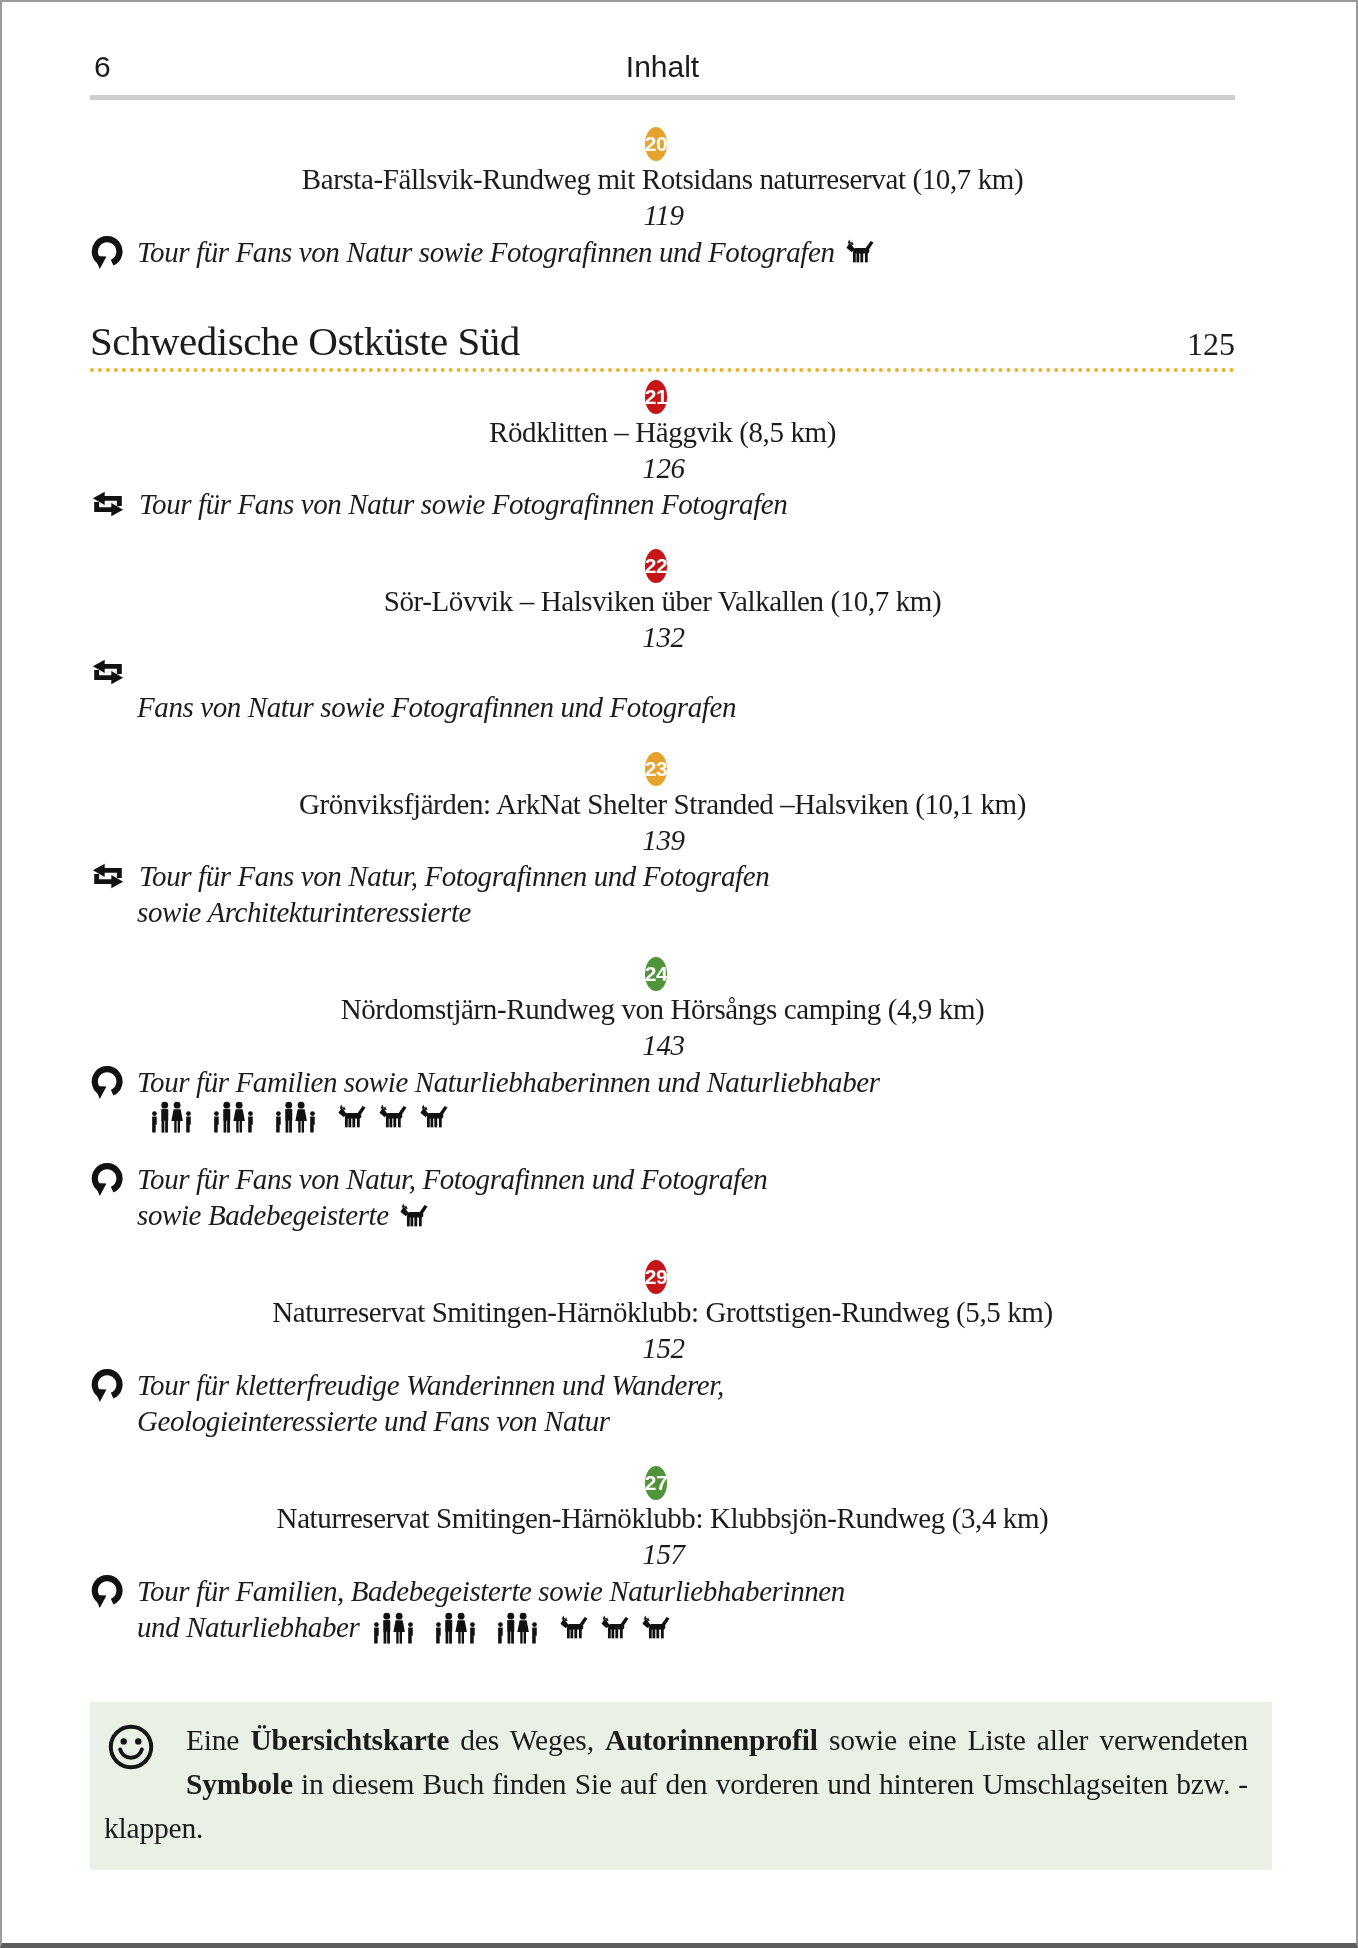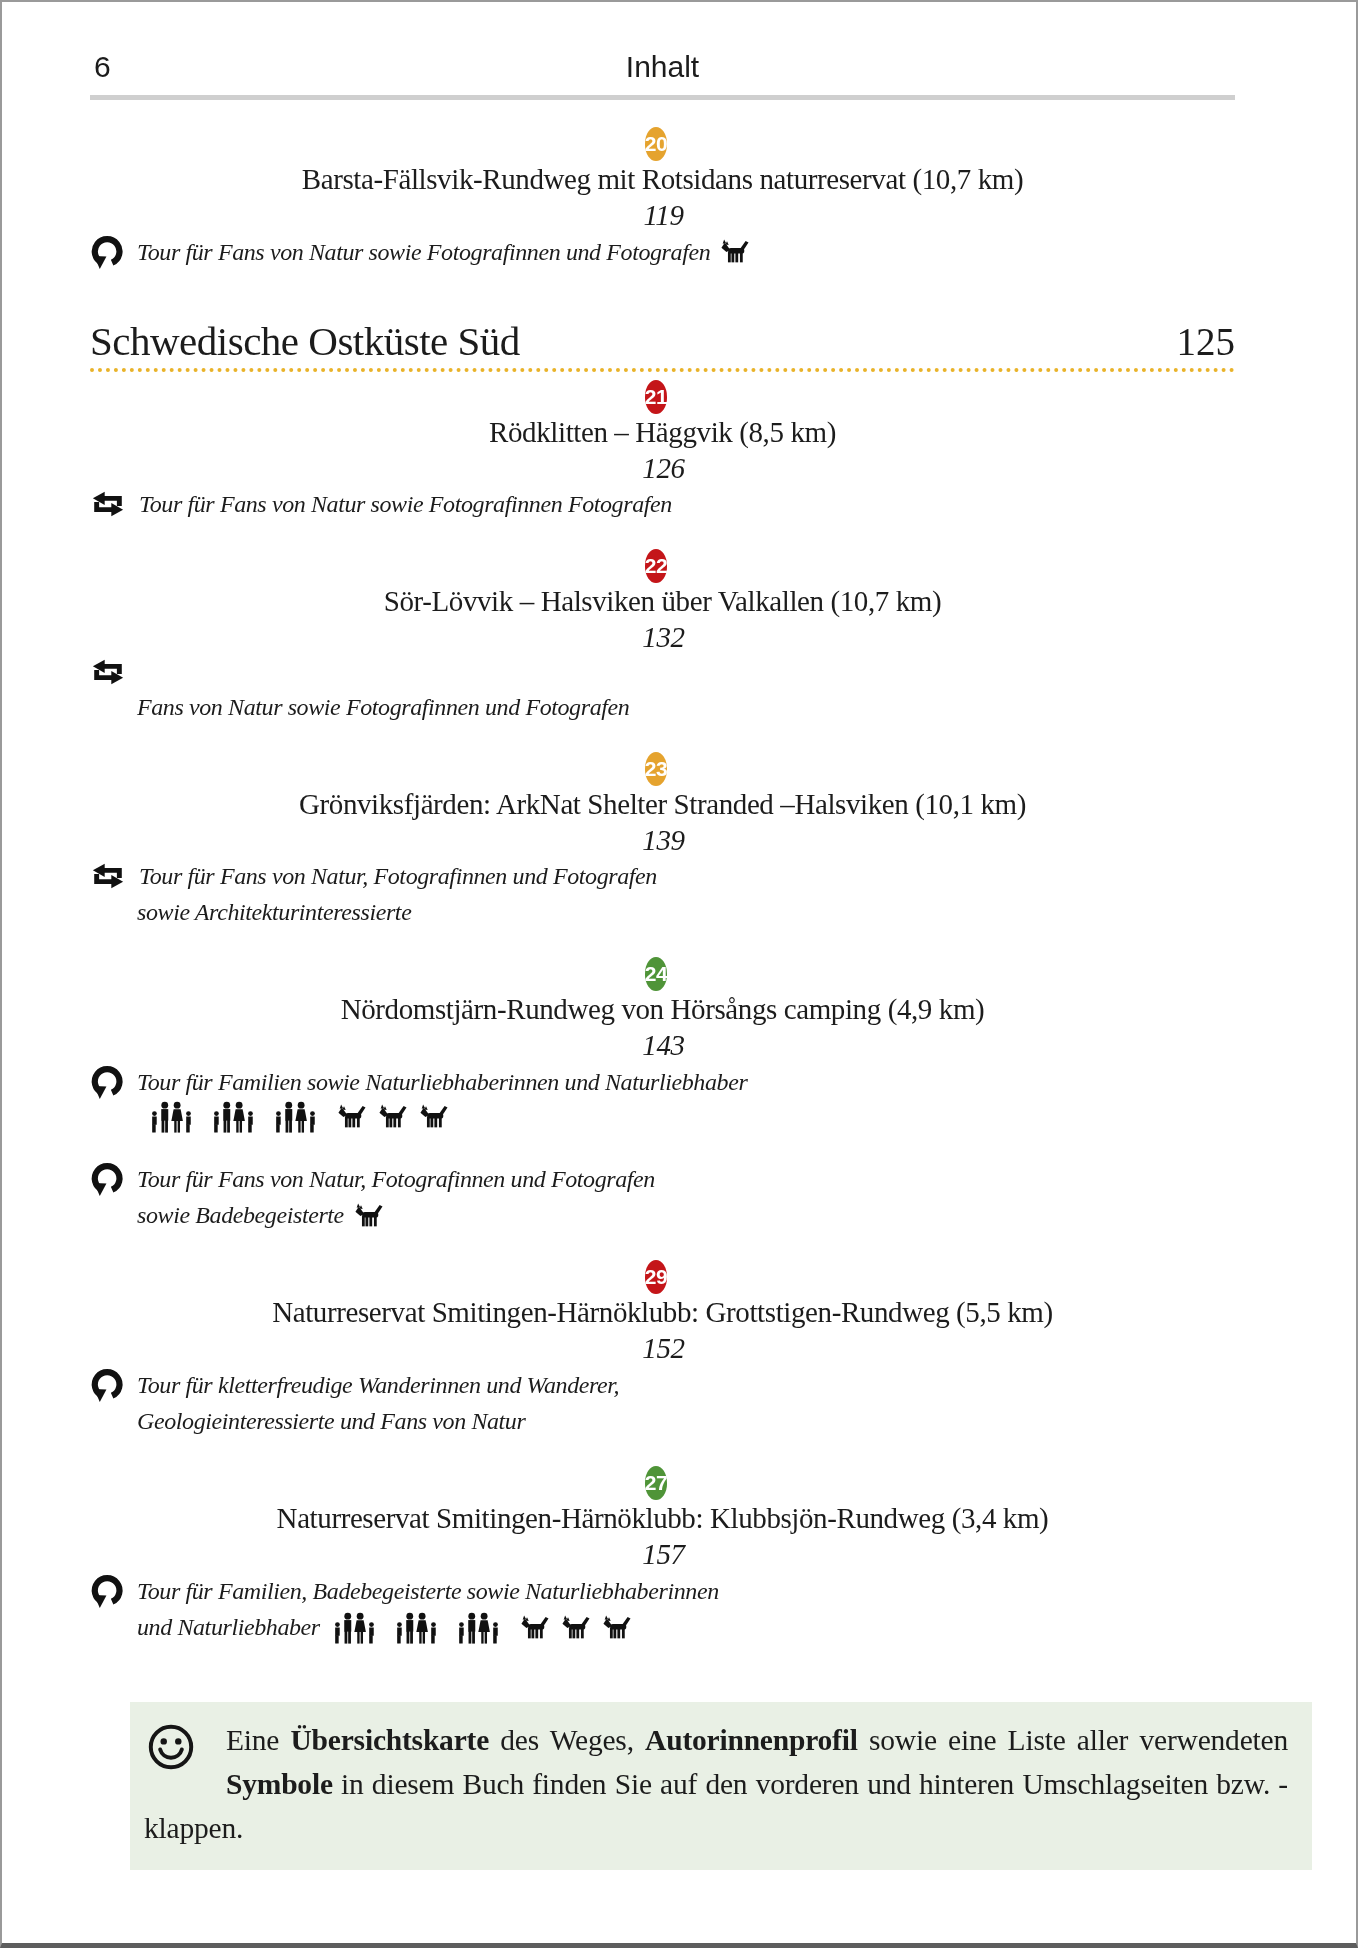--- a/index.html
+++ b/index.html
@@ -12,36 +12,36 @@
   .folio{position:absolute;left:4px;top:0;}
   .header-title{text-align:center;}
   .header-rule{height:5px;background:#cfcfcf;margin-top:7px;}
   
   .entry{margin-top:27px;}
   .t-row{display:flex;align-items:center;font-size:29px;line-height:36px;letter-spacing:-0.4px;flex-direction:column;}
   .badge{flex:0 0 34px;height:34px;border-radius:50%;color:#fff;font-family:"Liberation Sans",sans-serif;
          font-weight:bold;font-size:21px;display:flex;align-items:center;justify-content:center;margin-right:13px;}
   .title{flex:1 1 auto;white-space:nowrap;overflow:hidden;}
   .pageno{margin-left:2px;font-style:italic;}
-  .d-row{display:flex;align-items:center;font-size:24px;line-height:36px;}
+  .d-row{display:flex;align-items:center;font-size:29px;line-height:36px;}
   .icon-col{flex:0 0 34px;display:flex;align-items:center;justify-content:center;margin-right:13px;}
   .desc{font-style:italic;letter-spacing:-0.4px;display:flex;align-items:center;flex-wrap:nowrap;}
   .desc .txt{white-space:pre;}
   .inline-ico{display:inline-flex;align-items:flex-end;margin-left:10px;}
   .dog-gap{margin-left:14px;}
   
   .section-row{display:flex;align-items:baseline;margin-top:47px;margin-bottom:4px;
                border-bottom:4px dotted #e9b32a;padding-bottom:3px;}
   .section-title{flex:1 1 auto;font-size:41px;letter-spacing:-0.5px;}
-  .section-page{font-size:39px;}
+  .section-page{font-size:32px;}
   .section-row + .entry{margin-top:8px;}
   
   .note-box{position:absolute;left:88px;top:1700px;width:1182px;box-sizing:border-box;
             background:#e9f0e5;padding:16px 24px 20px 14px;font-size:29.5px;line-height:44px;
-            text-align:justify;letter-spacing:-0.2px;margin-left:40px;}
+            text-align:justify;letter-spacing:-0.2px;}
   .note-box .smiley{float:left;margin:4px 30px 4px 2px;}
   .note-box b{font-weight:700;}
   svg{display:block;}
 </style>
 </head>
 <body>
 
 <div class="page">
   <div class="content">
     <div class="header-row">

